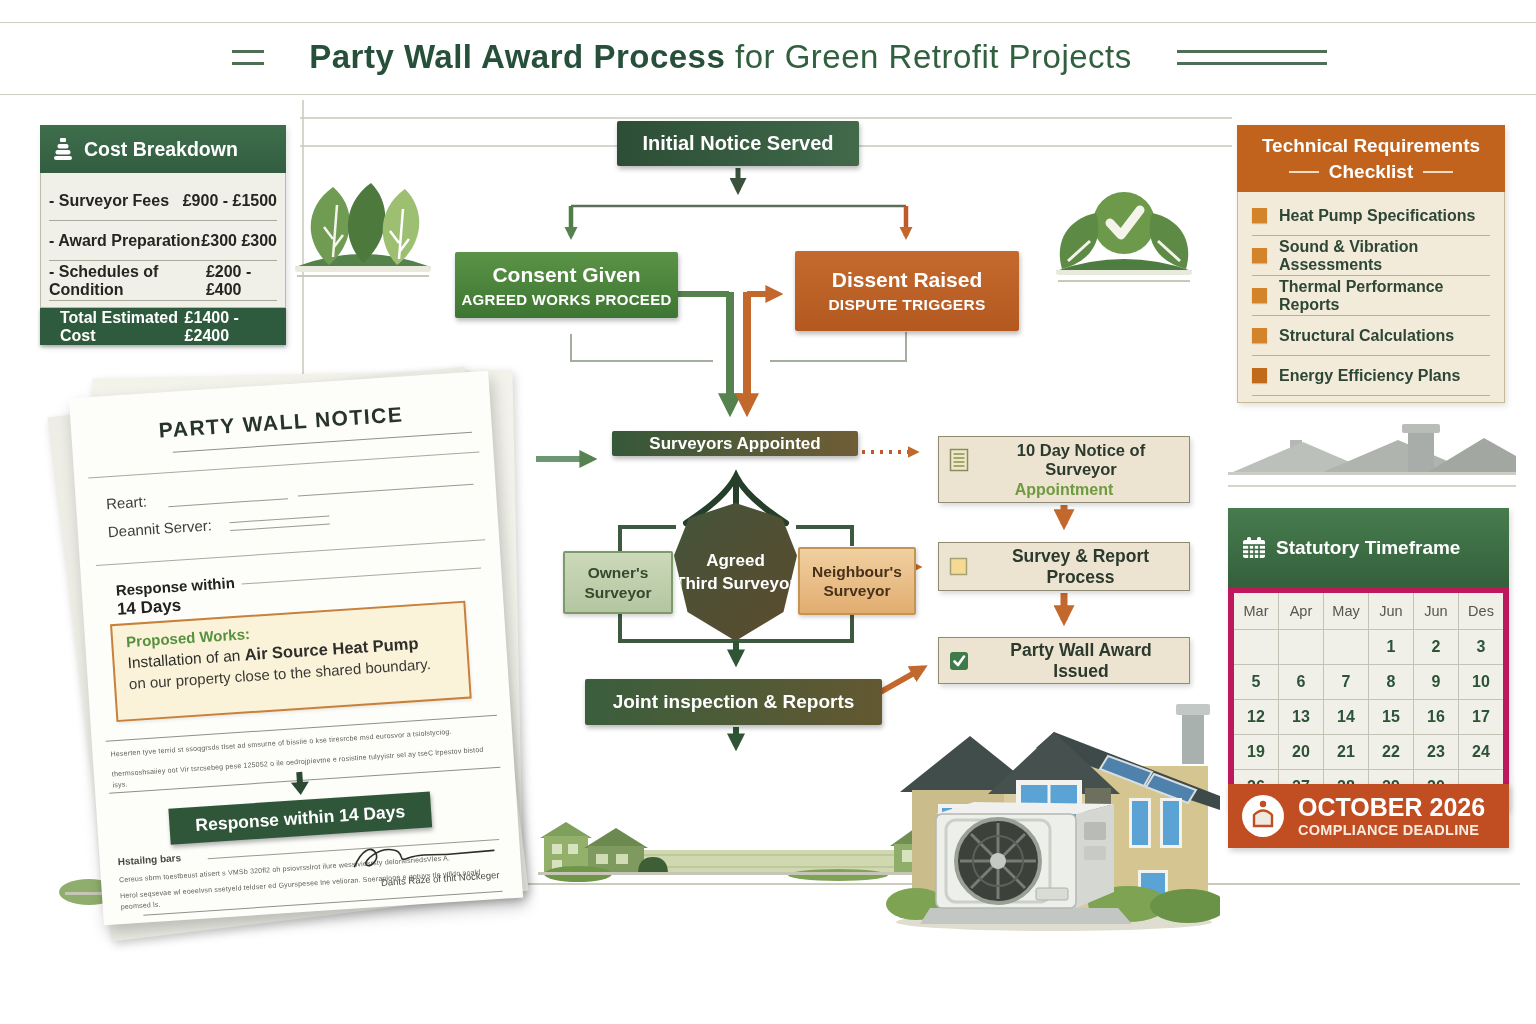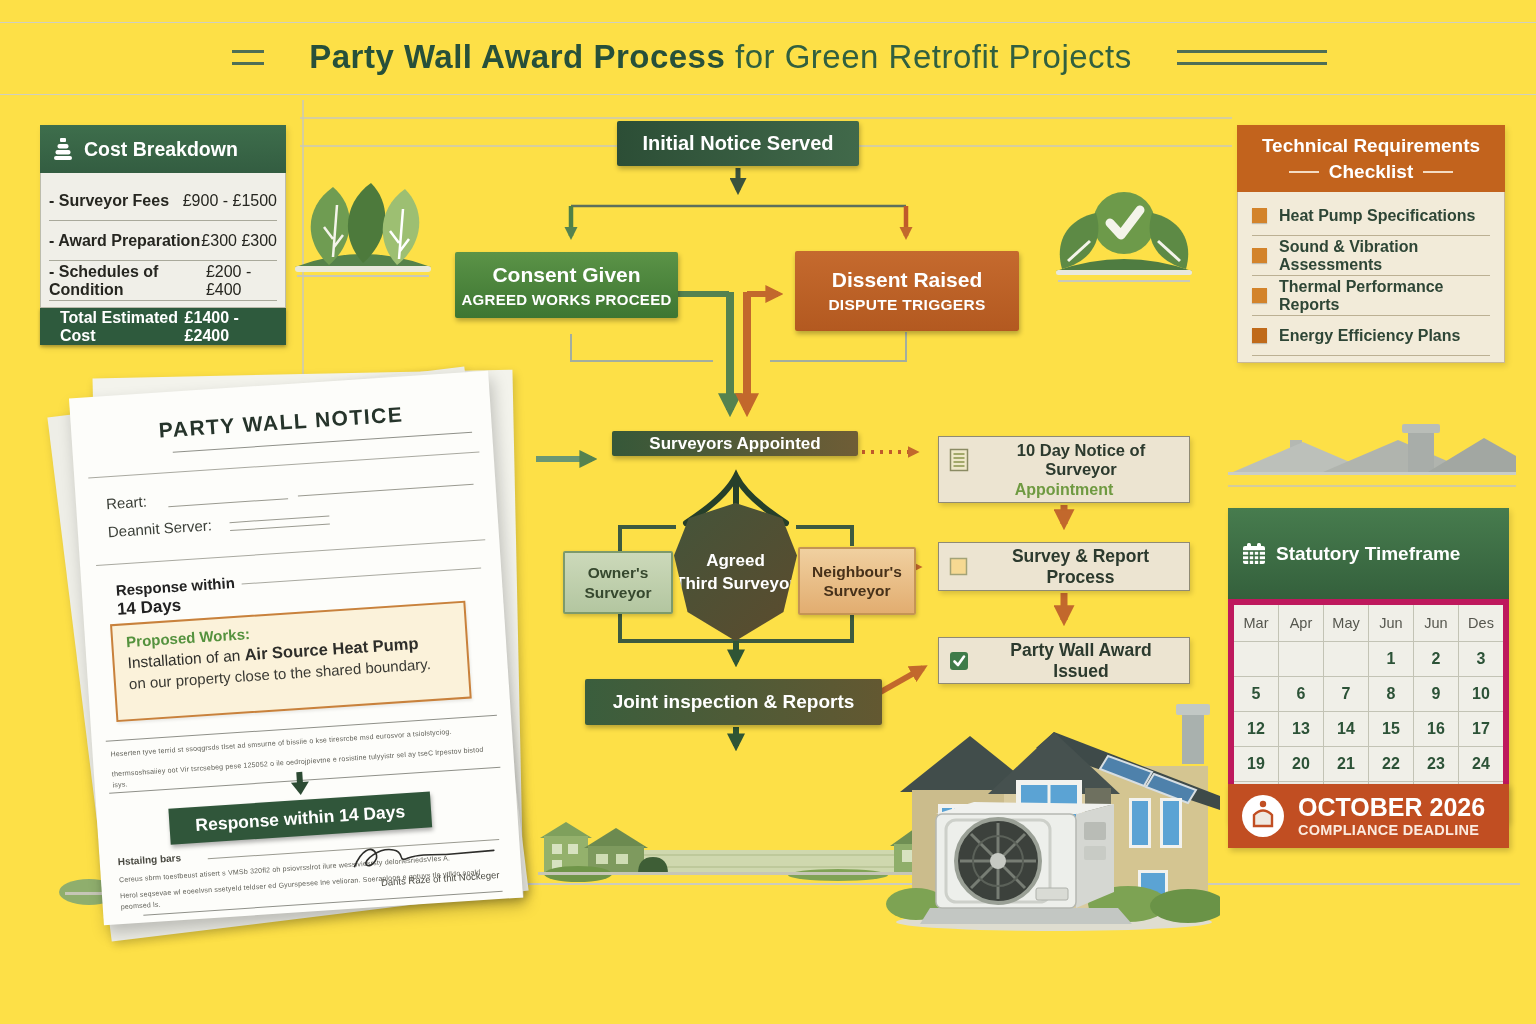--- a/index.html
+++ b/index.html
@@ -1,35 +1,35 @@
 <!DOCTYPE html>
 <html><head>
 <meta charset="utf-8">
 <style>
   html,body{margin:0;padding:0;background:#d8d8cf;}
-  .stage{position:relative;width:1536px;height:1024px;background:#fde047;overflow:hidden;
+  .stage{position:relative;width:1536px;height:1024px;background:#ffffff;overflow:hidden;
          font-family:"Liberation Sans",sans-serif;}
   .abs{position:absolute;}
   .page-rule{position:absolute;left:0;width:1536px;height:0;border-top:1.5px solid #cfcfc0;}
   
   .title-wrap{position:absolute;left:232px;top:38px;width:1095px;display:flex;align-items:center;gap:20px;z-index:2;}
   .page-title{margin:0;flex:1;text-align:center;font-size:33px;letter-spacing:.5px;white-space:nowrap;}
   .page-title .tb{font-weight:bold;color:#27503a;}
   .page-title .tr{font-weight:400;color:#31603f;}
   .dash-double{display:inline-block;height:9px;border-top:3px solid #4f6f55;border-bottom:3px solid #4f6f55;}
   
   .cost-panel{position:absolute;left:40px;top:125px;width:246px;z-index:2;box-shadow:2px 3px 6px rgba(0,0,0,.12);}
   .cost-header{height:48px;background:linear-gradient(180deg,#3d6c4b,#34604290);background-color:#386548;display:flex;align-items:center;gap:10px;padding:0 12px;background:linear-gradient(180deg,#3e6e4c,#335d41);}
   .cost-header span{color:#fff;font-weight:bold;font-size:19.5px;}
   .cost-body{background:#f0efe8;border:1px solid #bcbcac;border-top:none;padding:8px 8px 6px 8px;}
   .cost-row{display:flex;justify-content:space-between;align-items:center;height:39px;border-bottom:1px solid #a9a99b;font-size:16px;color:#26262           0;}
   .cost-row{color:#262620;}
   .cost-row:last-child{border-bottom:1px solid #a9a99b;}
   .cost-row .c-label{font-weight:600;}
-  .cost-row .c-val{font-weight:400;}
+  .cost-row .c-val{font-weight:700;}
   .cost-total{margin-top:0;background:#2e5a3d;color:#fff;display:flex;justify-content:space-between;align-items:center;height:37px;padding:0 20px;font-size:16px;font-weight:bold;box-shadow:0 2px 3px rgba(0,0,0,.25);}
   
   .fbox{position:absolute;z-index:2;display:flex;flex-direction:column;align-items:center;justify-content:center;
         color:#fff;text-align:center;border-radius:2px;box-shadow:1px 3px 5px rgba(0,0,0,.28);}
   .fbox .l1{font-weight:bold;}
   .fbox .l2{font-weight:bold;}
   .b-initial{left:617px;top:121px;width:242px;height:45px;background:linear-gradient(90deg,#2c4e36,#41694a);font-size:20px;}
   .b-consent{left:455px;top:252px;width:223px;height:66px;background:linear-gradient(180deg,#5b9347,#3d7632);}
   .b-consent .l1{font-size:21px;}
   .b-consent .l2{font-size:15px;margin-top:4px;letter-spacing:.3px;}
@@ -61,21 +61,21 @@
   .cl-header{background:#c2631d;color:#fff;text-align:center;padding:10px 6px 9px 6px;}
   .cl-header .h1{font-size:19px;font-weight:bold;}
   .cl-header .h2row{display:flex;align-items:center;justify-content:center;gap:10px;margin-top:4px;}
   .cl-header .h2{font-size:19px;font-weight:bold;}
   .cl-dash{display:inline-block;width:30px;border-top:2.5px solid #f4dcc3;}
   .cl-body{background:#f2ebd9;border:1px solid #c9b896;border-top:none;padding:4px 14px 6px 14px;}
   .cl-item{display:flex;align-items:center;gap:12px;height:39px;border-bottom:1px solid #bcb093;font-size:16px;color:#2e4636;font-weight:600;}
   .cl-bullet{width:15px;height:15px;background:#d3832a;flex:0 0 auto;box-shadow:0 1px 1px rgba(0,0,0,.2);}
   
   .calendar{position:absolute;left:1228px;top:508px;width:281px;z-index:2;box-shadow:2px 3px 6px rgba(0,0,0,.14);}
-  .cal-header{height:59px;background:linear-gradient(180deg,#477c4e,#34603c);color:#fff;display:flex;align-items:center;gap:10px;padding:16px 14px;}
+  .cal-header{height:59px;background:linear-gradient(180deg,#477c4e,#34603c);color:#fff;display:flex;align-items:center;gap:10px;padding:10px 14px;}
   .cal-header span{font-size:19px;font-weight:bold;}
   .cal-grid{display:grid;grid-template-columns:repeat(6,1fr);background:#c3c3b5;gap:1px;border:6px solid #be185d;}
   .cal-cell{background:#f0efe8;display:flex;align-items:center;justify-content:center;}
   .cal-month{height:36px;font-size:14.5px;color:#55564e;}
   .cal-day{height:34px;font-size:16px;font-weight:bold;color:#2c5237;}
   
   .deadline{position:absolute;left:1228px;top:784px;width:281px;height:64px;background:#c14e22;z-index:2;display:flex;align-items:center;gap:12px;padding:0 12px;box-sizing:border-box;box-shadow:2px 3px 6px rgba(0,0,0,.2);}
   .deadline .dl1{font-size:25px;font-weight:bold;color:#fff;line-height:1.1;}
   .deadline .dl2{font-size:14.5px;font-weight:bold;color:#fbeade;letter-spacing:.3px;}
   
@@ -303,20 +303,24 @@
         <span class="cl-bullet"></span>
         <span>Heat Pump Specifications</span>
       </div>
       <div class="cl-item">
         <span class="cl-bullet"></span>
         <span>Sound &amp; Vibration Assessments</span>
       </div>
       <div class="cl-item">
         <span class="cl-bullet"></span>
         <span>Thermal Performance Reports</span>
+      </div>
+      <div class="cl-item">
+        <span class="cl-bullet"></span>
+        <span>Structural Calculations</span>
       </div>
       <div class="cl-item">
         <span class="cl-bullet" style="background:#c06a1a"></span>
         <span>Energy Efficiency Plans</span>
       </div>
     </div>
   </div>
 
   <svg class="abs" style="left:1228px;top:420px;z-index:1;" width="288" height="78" viewBox="0 0 288 78">
     <rect x="62" y="20" width="12" height="22" fill="#b4b8b2"></rect>

